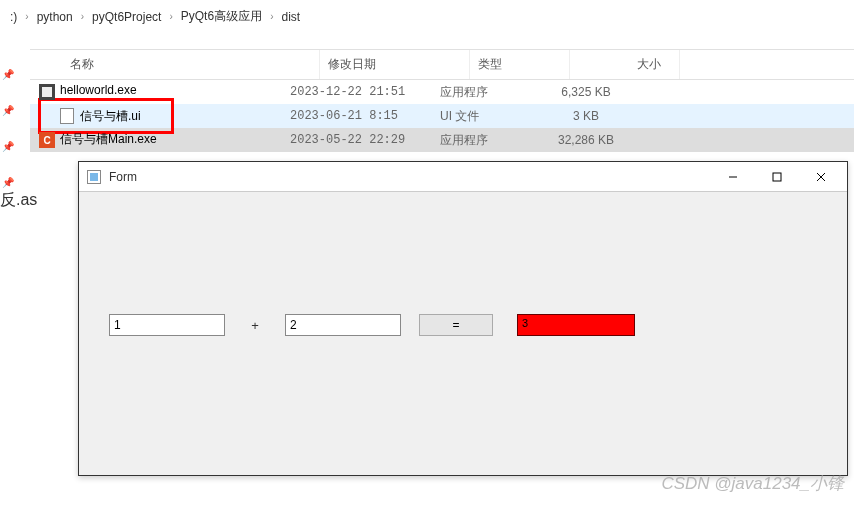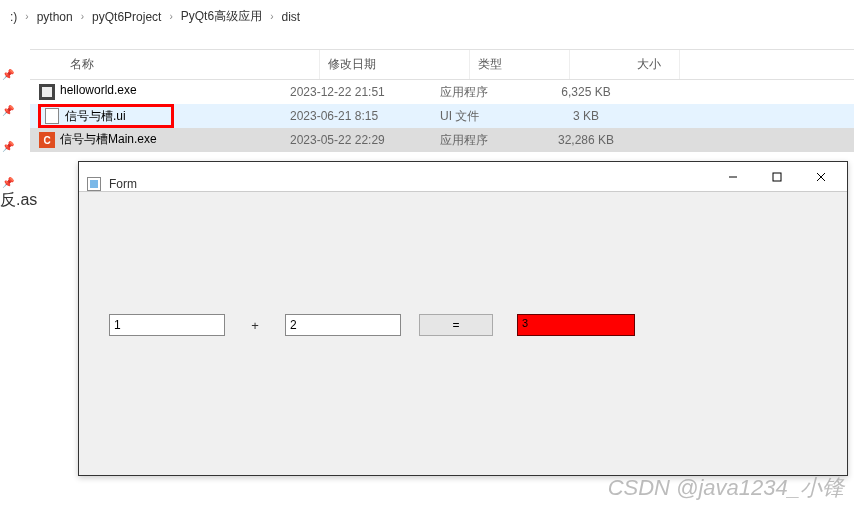--- a/index.html
+++ b/index.html
@@ -16,46 +16,46 @@
     .c-type { width: 100px; }
     .c-size { width: 110px; text-align: right; padding-right: 18px !important; }
 
     .files { }
     .file-row { display: flex; align-items: center; height: 24px; }
     .file-row.row-0 { background: #fff; }
     .file-row.row-1 { background: #e5f3ff; }
     .file-row.row-2 { background: #ddd; }
     .file-row .icon { width: 18px; height: 18px; margin-right: 4px; display: inline-flex; align-items: center; justify-content: center; }
     .file-row .name-cell { width: 260px; display: flex; align-items: flex-start; padding-left: 8px; }
-    .file-row .date-cell { width: 150px; color: #666; }
+    .file-row .date-cell { width: 150px; color: #666; font-family: Liberation Mono, monospace; }
     .file-row .type-cell { width: 100px; color: #666; }
     .file-row .size-cell { width: 110px; text-align: center; color: #666; padding-right: 18px; }
 
-    .highlight-box { border: 3px solid red; padding: 0; display: flex; align-items: center; width: 136px; height: 24px; }
+    .highlight-box { border: 3px solid red; padding: 15px; display: flex; align-items: center; width: 136px; height: 34px; }
     .left-pins { position: absolute; top: 56px; left: 2px; color: #999; }
     .left-pins div { height: 36px; font-size: 10px; display:flex; align-items:center; }
     .left-label { position: absolute; top: 190px; left: 0; font-size: 16px; color: #333; }
 
     
     .qt-window { position: absolute; top: 161px; left: 78px; width: 770px; height: 315px; border: 1px solid #333; background: #f0f0f0; box-shadow: 0 2px 6px rgba(0,0,0,0.2); }
-    .qt-title { height: 30px; background: #fff; border-bottom: 1px solid #ccc; display: flex; align-items: flex-end; padding: 0 4px 0 8px; }
+    .qt-title { height: 30px; background: #fff; border-bottom: 1px solid #ccc; display: flex; align-items: center; padding: 0 4px 0 8px; }
     .qt-title .qt-icon { width: 14px; height: 14px; border: 1px solid #888; margin-right: 8px; position: relative; }
     .qt-title .qt-icon::after { content: ""; position: absolute; inset: 2px; background: #7ab8e8; }
     .qt-title .title-text { flex: 1; font-size: 12px; color: #333; }
     .qt-title .win-btn { width: 44px; height: 28px; display: flex; align-items: center; justify-content: center; font-size: 12px; cursor: pointer; }
     .qt-title .win-btn svg { width: 10px; height: 10px; }
 
     .qt-body { position: relative; height: calc(100% - 30px); }
     .form-row { position: absolute; top: 122px; left: 30px; display: flex; align-items: center; gap: 0; }
     .input-box { width: 116px; height: 22px; border: 1px solid #888; background: #fff; padding: 2px 4px; font-size: 12px; }
     .plus-sign { width: 60px; text-align: center; font-size: 13px; color: #333; }
     .eq-btn { width: 74px; height: 22px; border: 1px solid #aaa; background: #e6e6e6; font-size: 12px; text-align: center; line-height: 18px; margin: 0 24px 0 18px; cursor: pointer; }
     .result-box { width: 118px; height: 22px; border: 1px solid #600; background: #ff0000; color: #000; padding: 2px 4px; font-size: 11px; }
 
-    .watermark { position: absolute; bottom: 10px; right: 10px; font-size: 22px; color: rgba(160,160,160,0.7); font-style: italic; font-family: Arial, sans-serif; }
+    .watermark { position: absolute; bottom: 18px; right: 10px; font-size: 17px; color: rgba(160,160,160,0.7); font-style: italic; font-family: Arial, sans-serif; }
 
     .icon-exe { width:16px; height:16px; background:#444; position:relative; }
     .icon-exe::after { content:""; position:absolute; inset:3px; background:#eee; }
     .icon-ui { width:14px; height:16px; border:1px solid #888; background:#fff; }
     .icon-c { width:16px; height:16px; background:#e04d1f; color:#fff; font-size:10px; display:flex; align-items:center; justify-content:center; font-weight:bold; }
   </style>
 </head>
 <body>
 
 <div class="breadcrumb">

